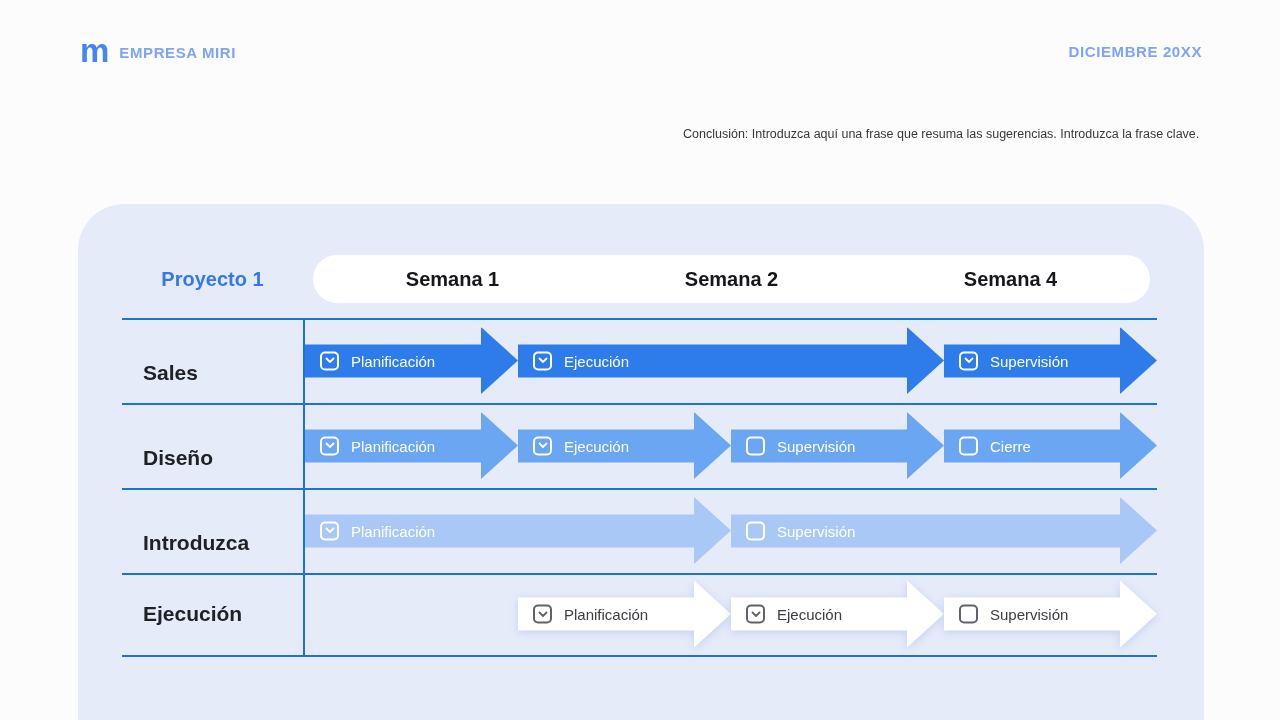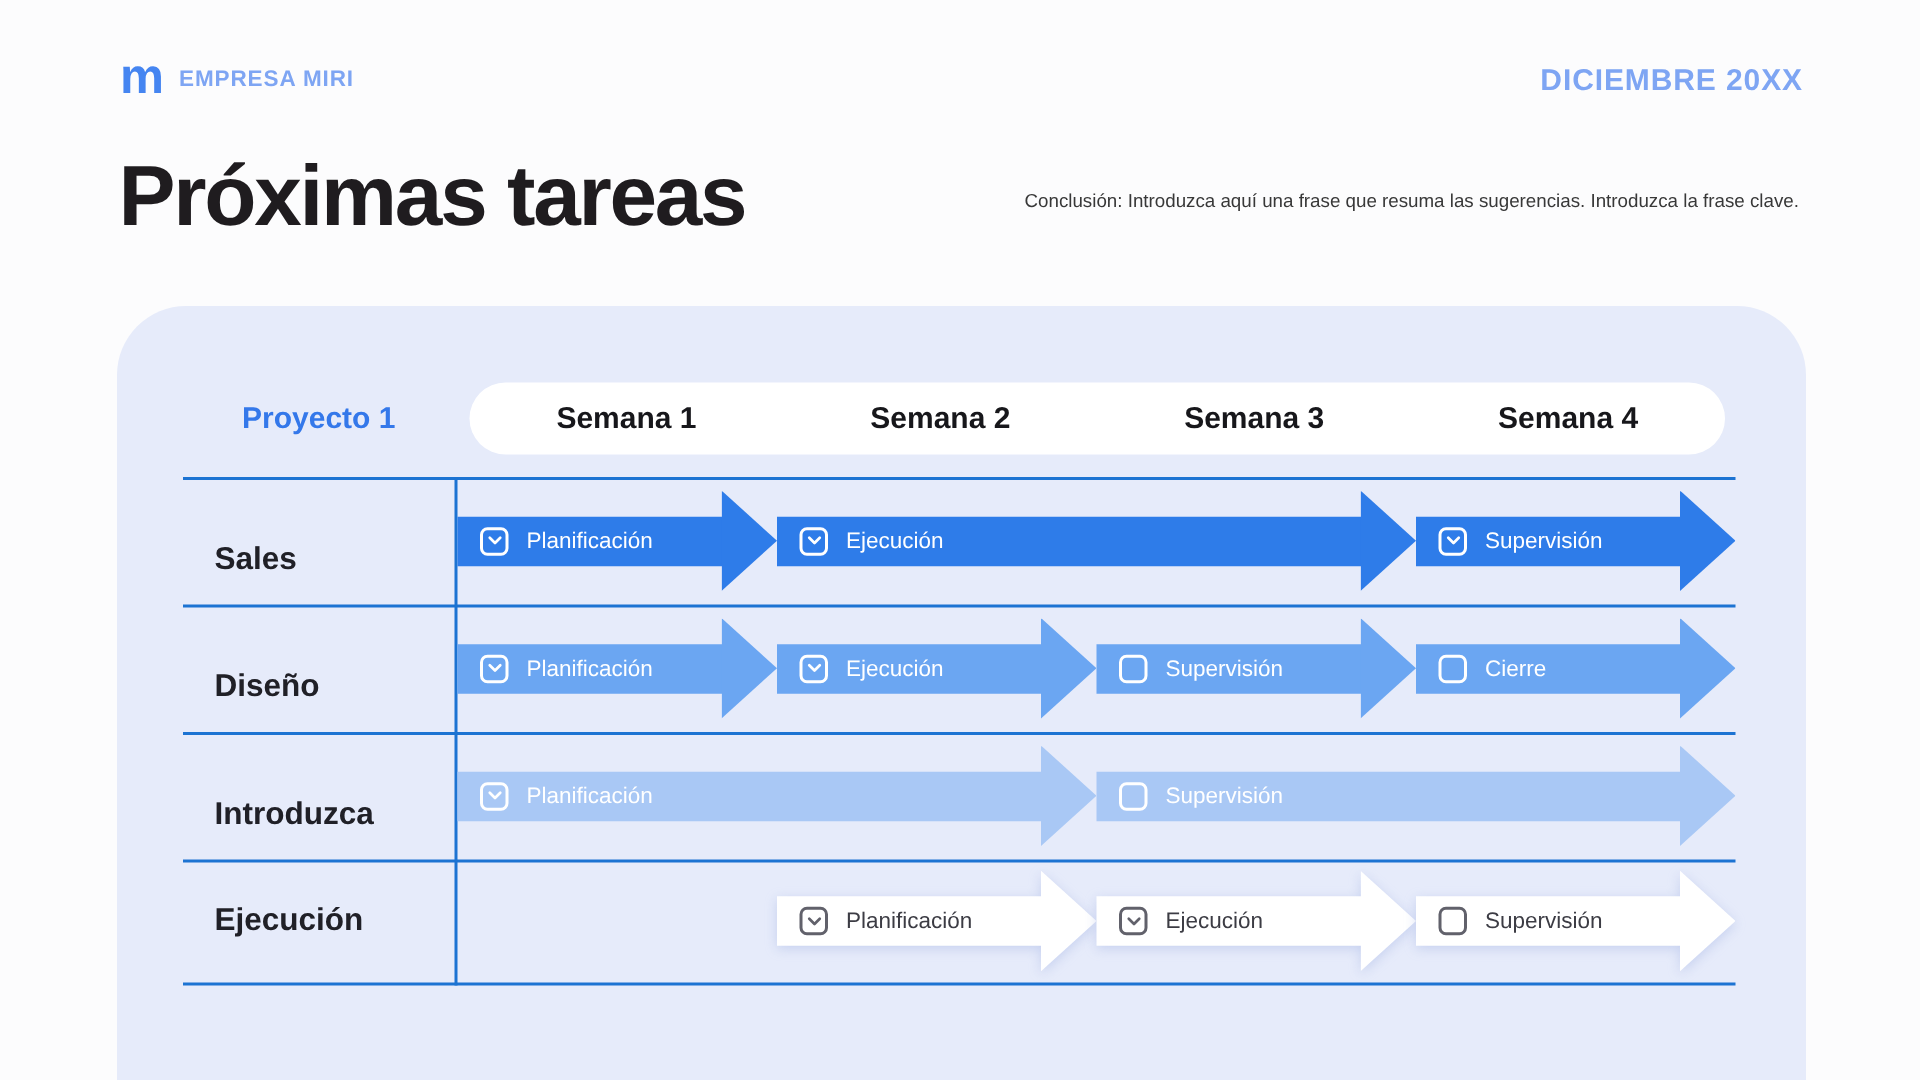--- a/index.html
+++ b/index.html
@@ -5,21 +5,21 @@
   * { margin:0; padding:0; box-sizing:border-box; }
   html,body { width:1280px; height:720px; }
   body { font-family:"Liberation Sans", sans-serif; background:#fcfcfd; overflow:hidden; }
 
   .page { position:relative; width:1280px; height:720px; background:#fcfcfd; }
 
   
   .brand { position:absolute; left:80px; top:36px; display:flex; align-items:center; gap:10px; }
   .logo-mark { font-size:33px; font-weight:bold; color:#4585f1; line-height:1; transform:translateY(-2px); }
   .brand-name { font-size:15px; font-weight:bold; color:#7ea5f3; letter-spacing:0.6px; }
-  .slide-date { position:absolute; right:78px; top:43px; font-size:20px; font-weight:bold; color:#7ea5f3; letter-spacing:0.6px; }
+  .slide-date { position:absolute; right:78px; top:43px; font-size:15px; font-weight:bold; color:#7ea5f3; letter-spacing:0.6px; }
 
   
   .page-title { position:absolute; left:79px; top:98px; font-size:57px; font-weight:bold; color:#1f1c1f; letter-spacing:-1.5px; }
   .conclusion { position:absolute; left:659px; top:127px; width:560px; font-size:12.5px; color:#383838;margin-left:24px; }
 
   
   .panel { position:absolute; left:78px; top:204px; width:1126px; height:516px;
            background:#e6ebfa; border-radius:46px 46px 0 0; }
 
   .project-tab { position:absolute; left:44px; top:51px; width:181px; height:48px;
@@ -75,31 +75,29 @@
 <body>
 
 <div class="page">
 
   <div class="brand">
     <span class="logo-mark">m</span>
     <span class="brand-name">EMPRESA MIRI</span>
   </div>
   <div class="slide-date">DICIEMBRE 20XX</div>
 
-  <h1 class="page-title">Próximas tareas</h1>
   <p class="conclusion">Conclusión: Introduzca aquí una frase que resuma las sugerencias. Introduzca la frase clave.</p>
 
   <div class="panel">
 
     <div class="project-tab">Proyecto 1</div>
 
     <div class="weeks-pill">
       <div class="week-cell">Semana 1</div>
       <div class="week-cell">Semana 2</div>
-      <div class="week-cell">Semana 3</div>
       <div class="week-cell">Semana 4</div>
     </div>
 
     <div class="hline hl-0"></div>
     <div class="hline hl-1"></div>
     <div class="hline hl-2"></div>
     <div class="hline hl-3"></div>
     <div class="hline hl-4"></div>
     <div class="vline"></div>
 

